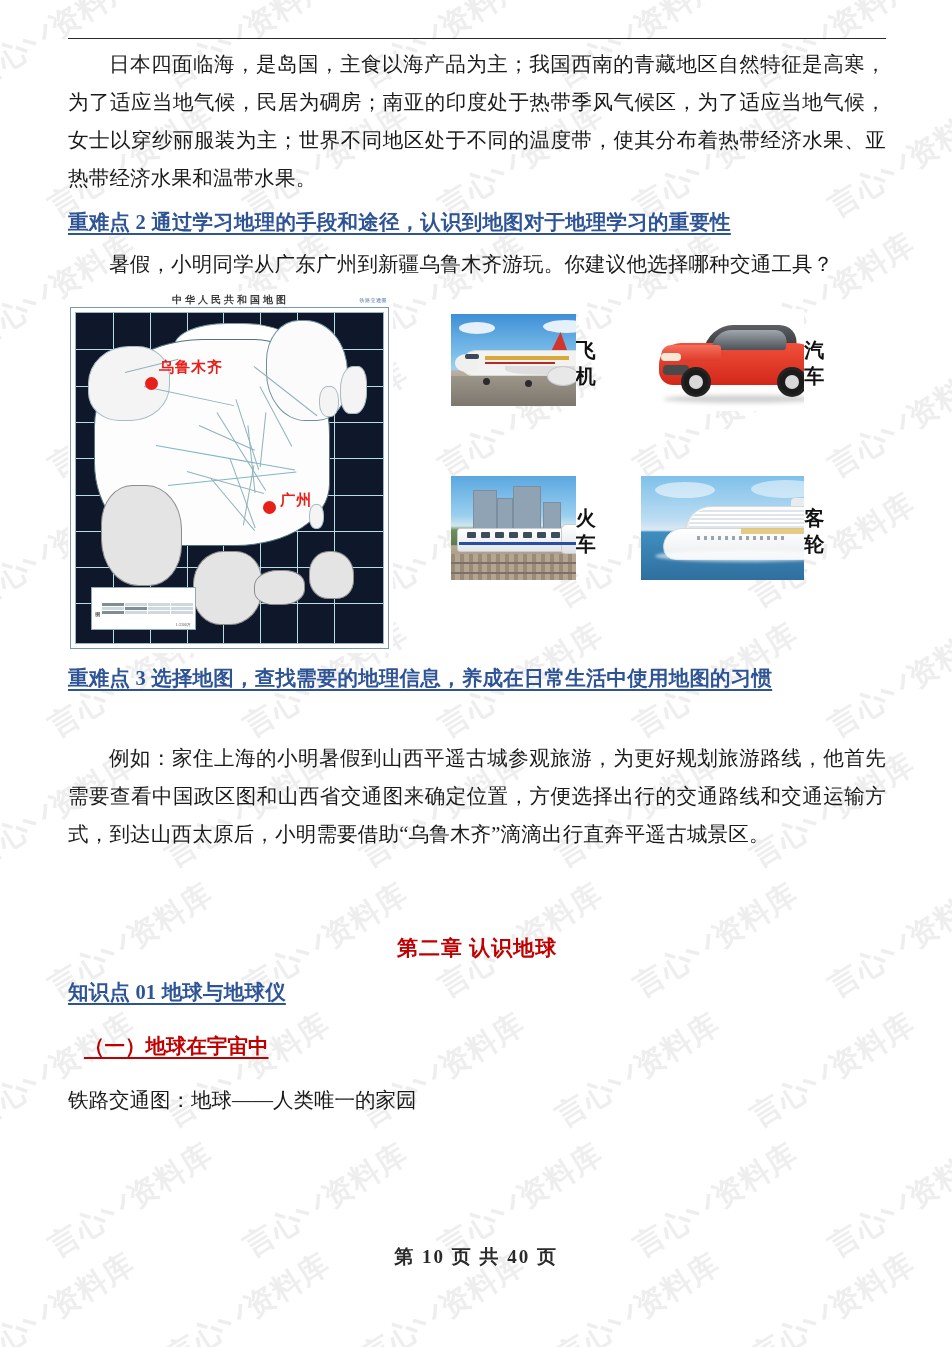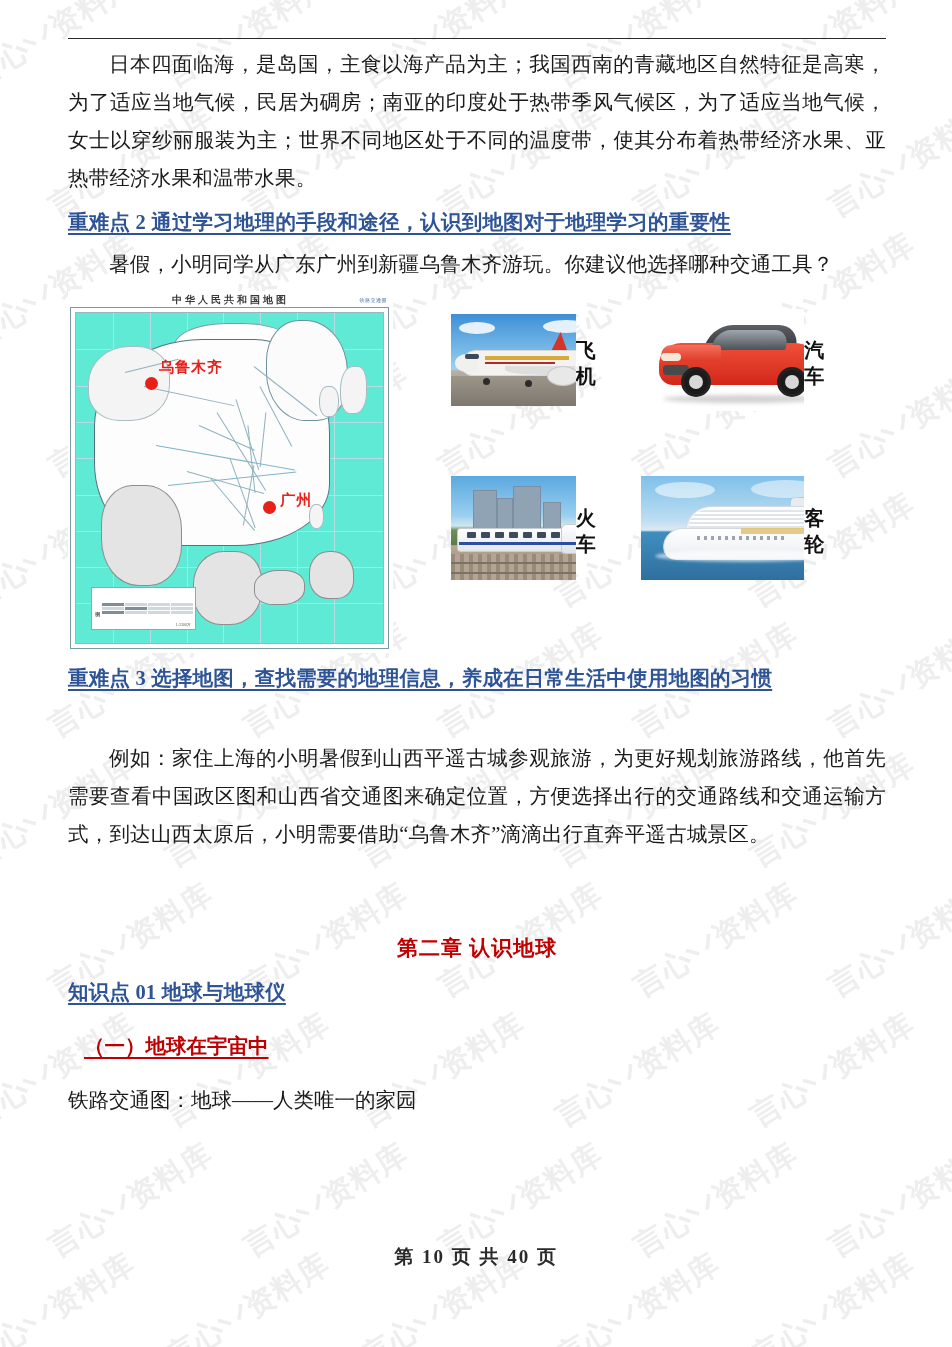--- a/index.html
+++ b/index.html
@@ -150,21 +150,21 @@
     height: 342px;
     border: 1.5px solid #7a9aa8;
     background: #ffffff;
     box-sizing: border-box;
     overflow: hidden;
   }
   .map-inner {
     position: absolute;
     inset: 4px;
     border: 0.8px solid #9ab6c2;
-    background: #5eead4;
+    background: #0f172a;
     overflow: hidden;
   }
   
   .grat {
     position: absolute;
     background: #b9dde4;
   }
   .grat.v { width: 0.7px; height: 100%; top: 0; }
   .grat.h { height: 0.7px; width: 100%; left: 0; }
 

